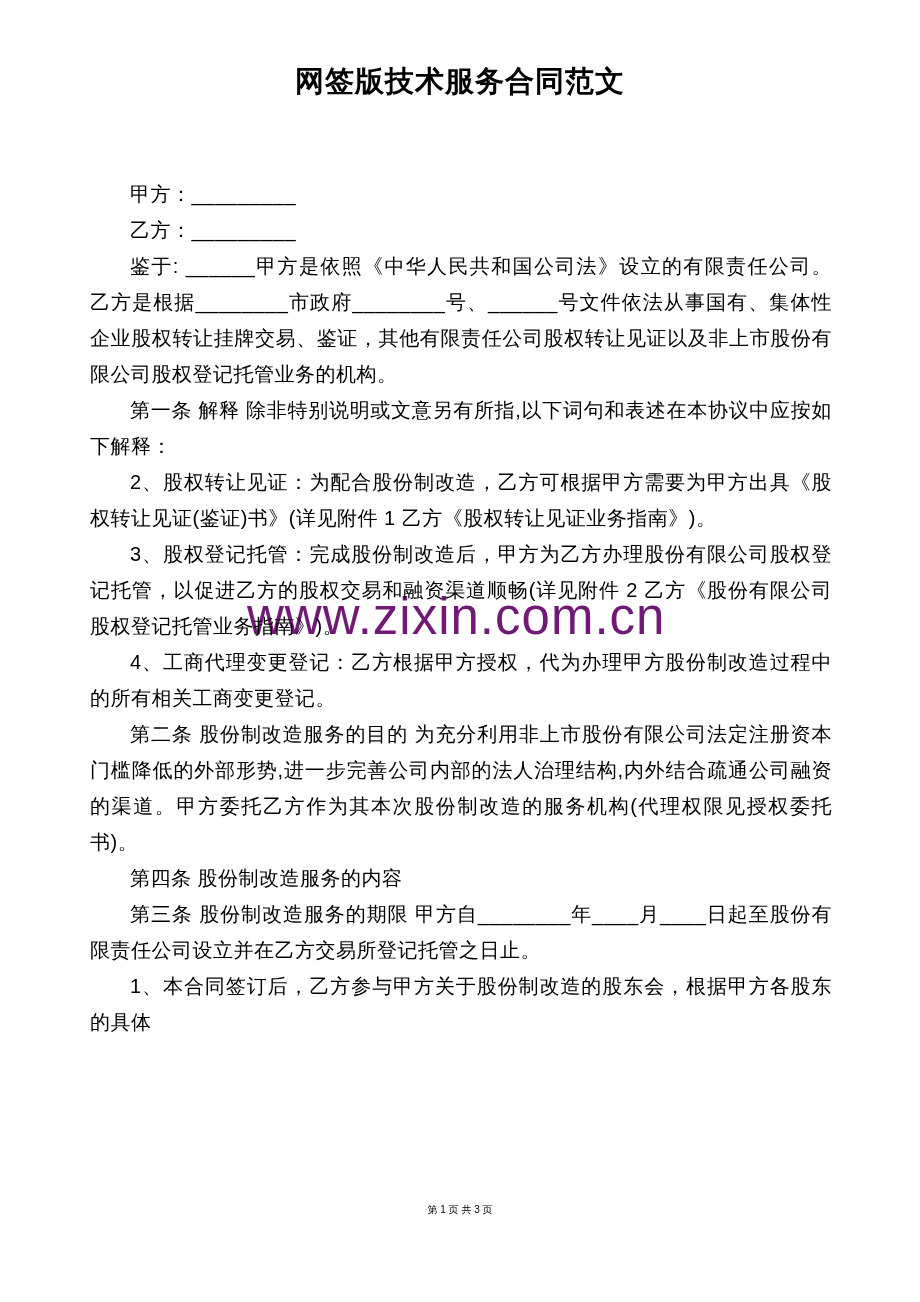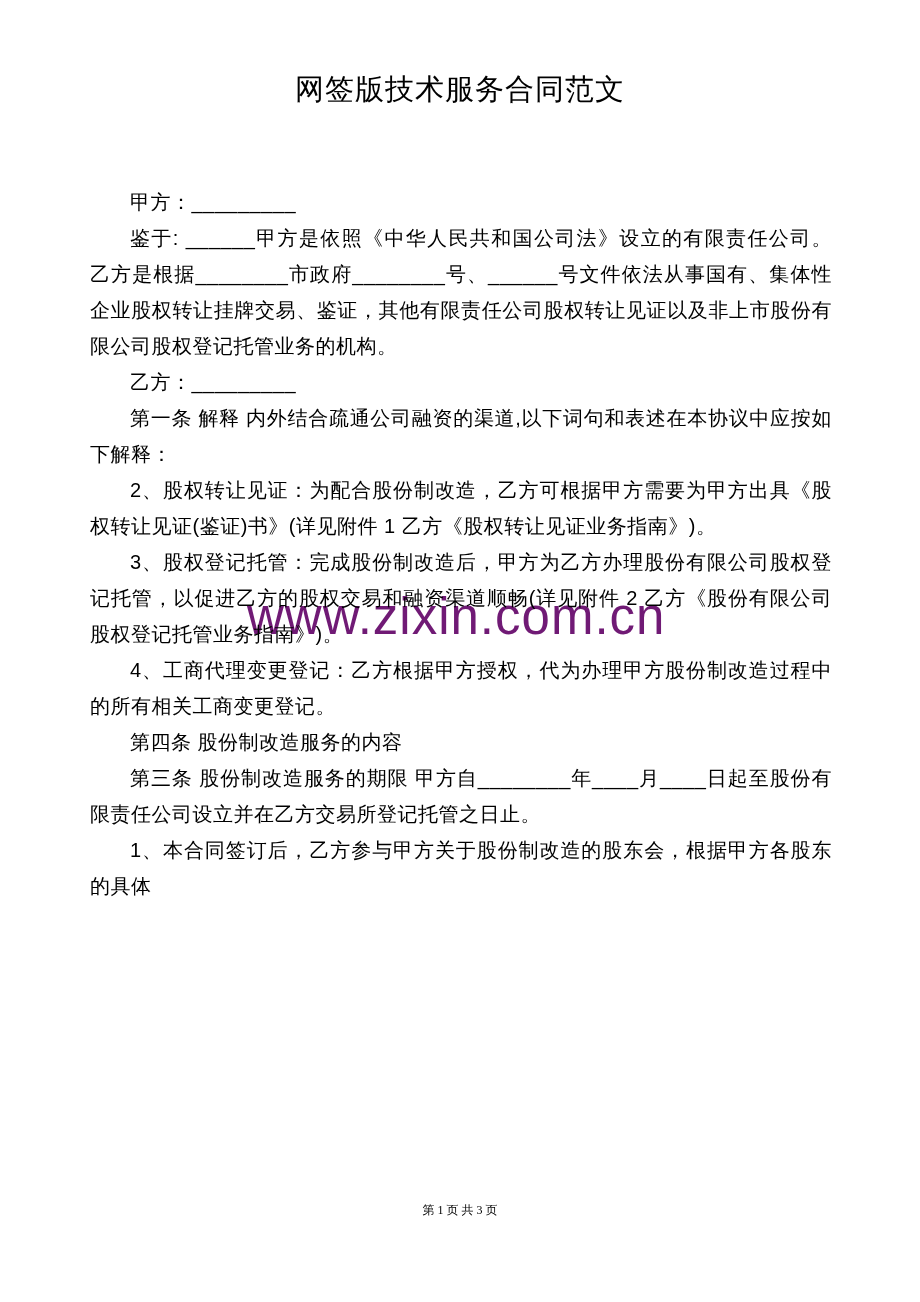--- a/index.html
+++ b/index.html
@@ -16,26 +16,26 @@
     overflow: hidden;
   }
   .doc-page {
     position: absolute;
     left: 0;
     top: 0;
     width: 920px;
     height: 1302px;
   }
   .doc-title {
-    margin: 12px;
+    margin: 4px;
     padding-top: 56px;
     text-align: center;
     font-size: 29px;
     line-height: 42px;
-    font-weight: normal;
+    font-weight: bold;
     letter-spacing: 1px;
   }
   .doc-watermark {
     position: absolute;
     left: 247px;
     top: 591px;
     font-size: 51px;
     line-height: 1;
     color: #701a75;
     letter-spacing: 1px;
@@ -56,43 +56,44 @@
     text-indent: 2em;
     word-break: break-all;
     letter-spacing: 0.5px;
   }
   .doc-footer {
     position: absolute;
     left: 0;
     top: 1200px;
     width: 100%;
     text-align: center;
-    font-size: 12px;
+    font-size: 10px;
     line-height: 20px;
-    font-family: Liberation Serif, serif;
+    font-family: Liberation Sans, sans-serif;
     z-index: 1;
   }
 </style>
 </head>
 <body>
 
 <div class="doc-page">
 
   <div class="doc-watermark">www.zixin.com.cn</div>
 
   <h1 class="doc-title">网签版技术服务合同范文</h1>
 
   <div class="doc-content">
     <p>甲方：_________</p>
+    <p>乙方：_________</p>
     <p>鉴于: ______甲方是依照《中华人民共和国公司法》设立的有限责任公司。 乙方是根据________市政府________号、______号文件依法从事国有、集体性企业股权转让挂牌交易、鉴证，其他有限责任公司股权转让见证以及非上市股份有限公司股权登记托管业务的机构。</p>
-    <p>乙方：_________</p>
-    <p>第一条 解释 内外结合疏通公司融资的渠道,以下词句和表述在本协议中应按如下解释：</p>
+    <p>第一条 解释 除非特别说明或文意另有所指,以下词句和表述在本协议中应按如下解释：</p>
     <p>2、股权转让见证：为配合股份制改造，乙方可根据甲方需要为甲方出具《股权转让见证(鉴证)书》(详见附件 1 乙方《股权转让见证业务指南》)。</p>
     <p>3、股权登记托管：完成股份制改造后，甲方为乙方办理股份有限公司股权登记托管，以促进乙方的股权交易和融资渠道顺畅(详见附件 2 乙方《股份有限公司股权登记托管业务指南》)。</p>
     <p>4、工商代理变更登记：乙方根据甲方授权，代为办理甲方股份制改造过程中的所有相关工商变更登记。</p>
+    <p>第二条 股份制改造服务的目的 为充分利用非上市股份有限公司法定注册资本门槛降低的外部形势,进一步完善公司内部的法人治理结构,内外结合疏通公司融资的渠道。甲方委托乙方作为其本次股份制改造的服务机构(代理权限见授权委托书)。</p>
     <p>第四条 股份制改造服务的内容</p>
     <p>第三条 股份制改造服务的期限 甲方自________年____月____日起至股份有限责任公司设立并在乙方交易所登记托管之日止。</p>
     <p>1、本合同签订后，乙方参与甲方关于股份制改造的股东会，根据甲方各股东的具体</p>
   </div>
 
   <div class="doc-footer">第 1 页 共 3 页</div>
 
 </div>
 
 </body></html>

